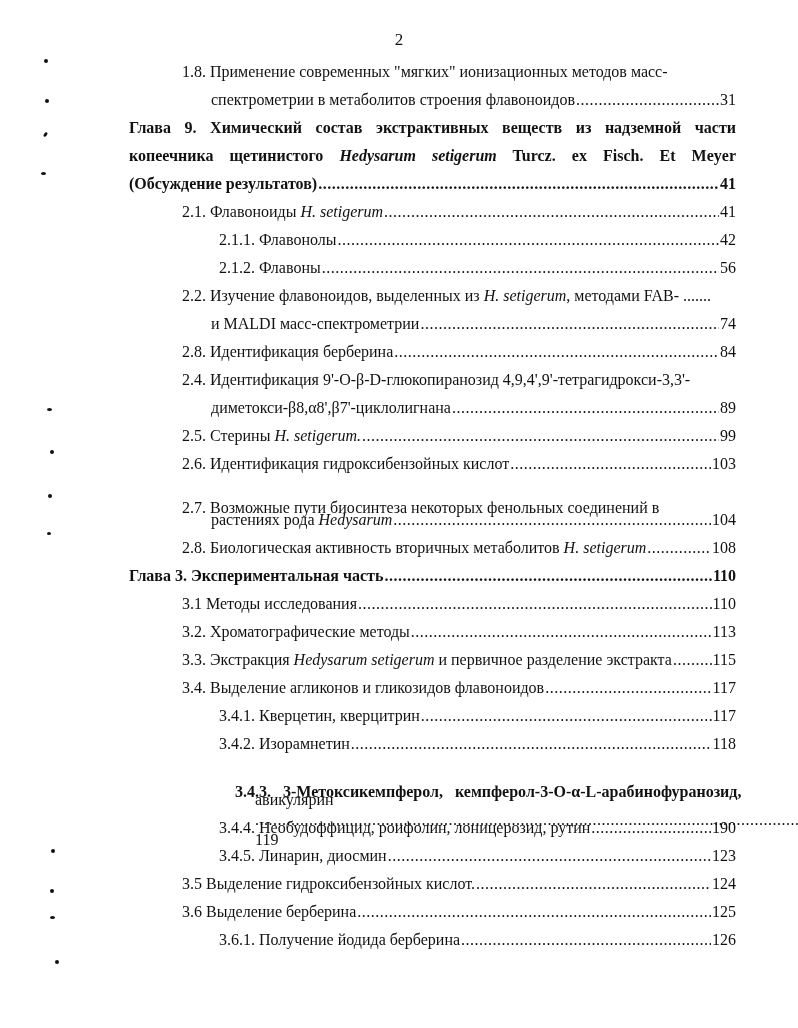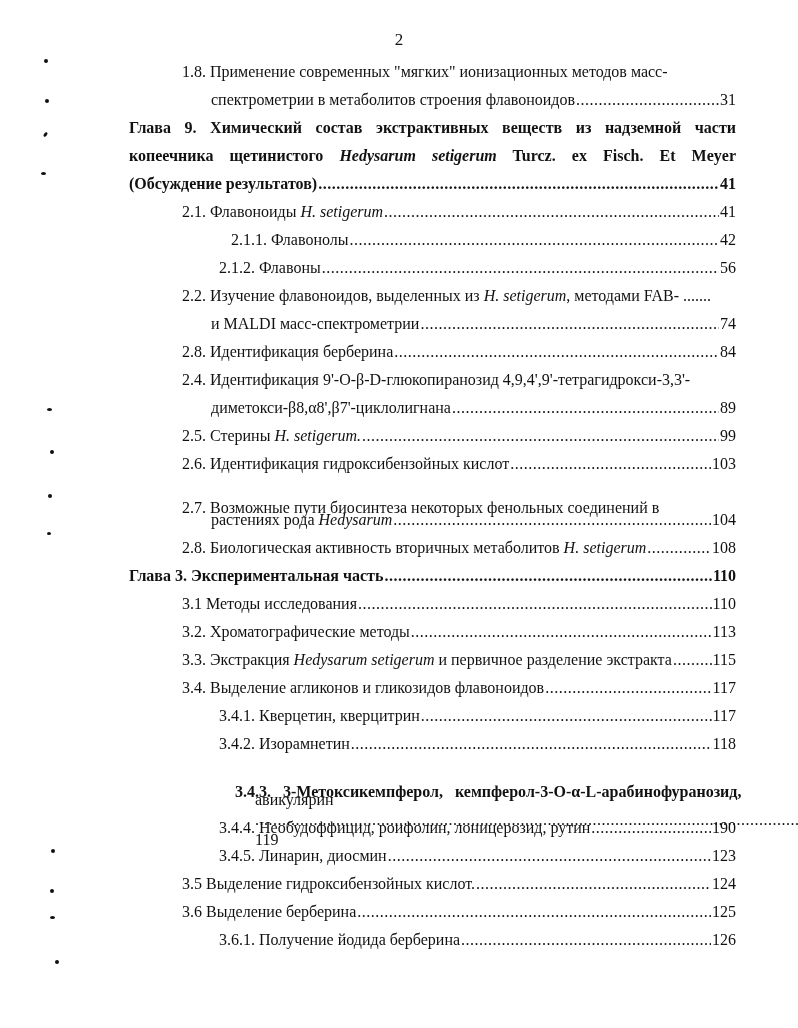--- a/index.html
+++ b/index.html
@@ -61,21 +61,21 @@
     <span class="txt">(Обсуждение результатов)</span>
     <span class="dots"></span>
     <span class="pg">41</span>
   </div>
 
   <div class="line leader" style="left:182px;top:202px;">
     <span class="txt"><span>2.1. Флавоноиды </span><i>H. setigerum</i></span>
     <span class="dots"></span>
     <span class="pg">41</span>
   </div>
-  <div class="line leader" style="left:219px;top:230px;margin-left:12px;">
+  <div class="line leader" style="left:219px;top:230px;">
     <span class="txt">2.1.1. Флавонолы</span>
     <span class="dots"></span>
     <span class="pg">42</span>
   </div>
   <div class="line leader" style="left:219px;top:258px;">
     <span class="txt">2.1.2. Флавоны</span>
     <span class="dots"></span>
     <span class="pg">56</span>
   </div>
 

